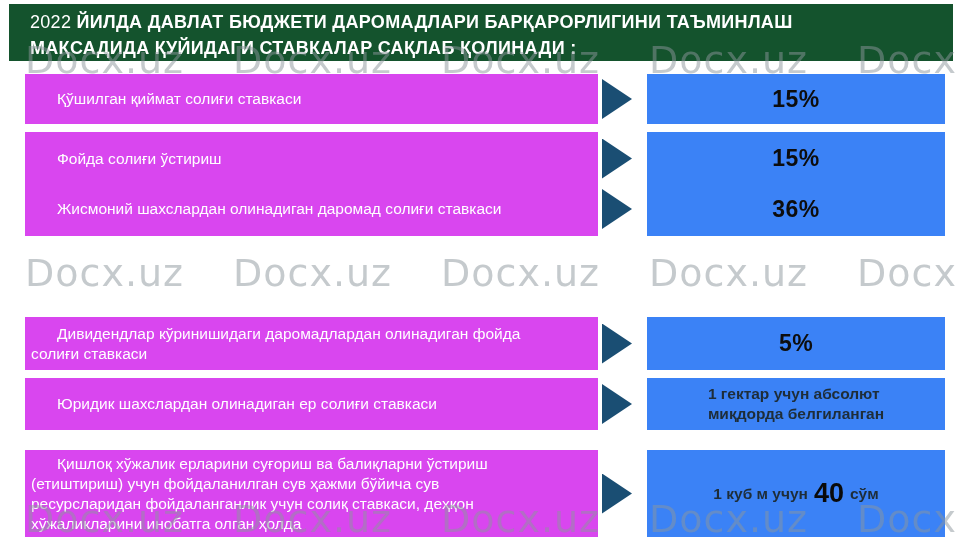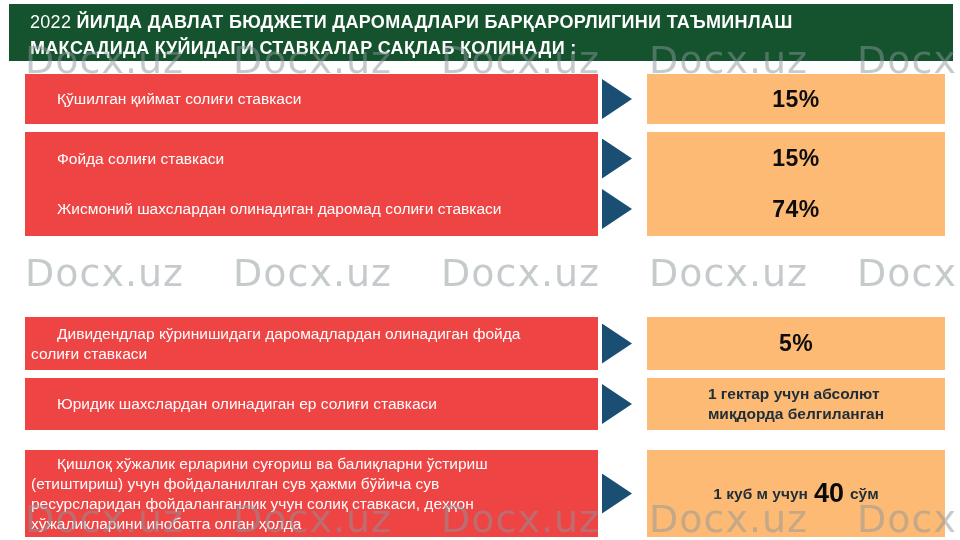--- a/index.html
+++ b/index.html
@@ -16,35 +16,35 @@
   .header-title{
     color:#ffffff;font-size:18px;line-height:26px;
     white-space:pre-line;letter-spacing:.3px;
   }
   .header-title .year{font-weight:400;}
   .header-title .rest{font-weight:700;}
   
   .row{position:absolute;left:0;width:960px;}
   .bar{
     position:absolute;left:25px;width:573px;top:0;bottom:0;
-    background:#ef4444;display:flex;align-items:center;box-sizing:border-box;
+    background:#d946ef;display:flex;align-items:center;box-sizing:border-box;
   }
   .bar-label{
     color:#ffffff;font-size:15.5px;line-height:20px;
     padding-left:6px;padding-right:10px;text-indent:26px;
     white-space:pre-line;
   }
   .arrow{
     position:absolute;left:602px;top:50%;transform:translateY(-50%);
     width:30px;height:40px;background:#1a4e73;
     clip-path:polygon(0 0,100% 50%,0 100%);
   }
   .box{
     position:absolute;left:647px;width:298px;top:0;bottom:0;
-    background:#fdba74;display:flex;align-items:center;justify-content:center;
+    background:#3b82f6;display:flex;align-items:center;justify-content:center;
     box-sizing:border-box;
   }
   .pct{
     font-size:23px;font-weight:700;color:#0d0d0d;letter-spacing:.5px;
   }
   .small-val{
     font-size:15.5px;font-weight:700;color:#1e2d38;line-height:20px;
     text-align:left;white-space:pre-line;
   }
   .mixed-val{display:flex;align-items:center;color:#1e2d38;}
@@ -72,35 +72,35 @@
       <div class="bar-label">Қўшилган қиймат солиғи ставкаси</div>
     </div>
     <div class="arrow"></div>
     <div class="box">
       <div class="pct">15%</div>
     </div>
   </div>
 
   <div class="row" style="top:132px;height:53px">
     <div class="bar">
-      <div class="bar-label">Фойда солиғи ставкаси</div>
+      <div class="bar-label">Фойда солиғи ўстириш</div>
     </div>
     <div class="arrow"></div>
     <div class="box">
       <div class="pct">15%</div>
     </div>
   </div>
 
   <div class="row" style="top:182px;height:54px">
     <div class="bar">
       <div class="bar-label">Жисмоний шахслардан олинадиган даромад солиғи ставкаси</div>
     </div>
     <div class="arrow"></div>
     <div class="box">
-      <div class="pct">74%</div>
+      <div class="pct">36%</div>
     </div>
   </div>
 
 
   <div class="row" style="top:317px;height:53px">
     <div class="bar">
       <div class="bar-label">Дивидендлар кўринишидаги даромадлардан олинадиган фойда
 солиғи ставкаси</div>
     </div>
     <div class="arrow"></div>

